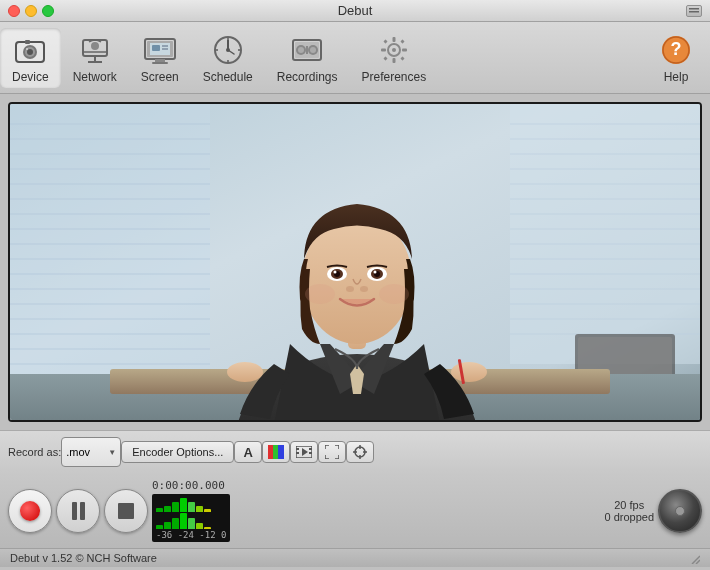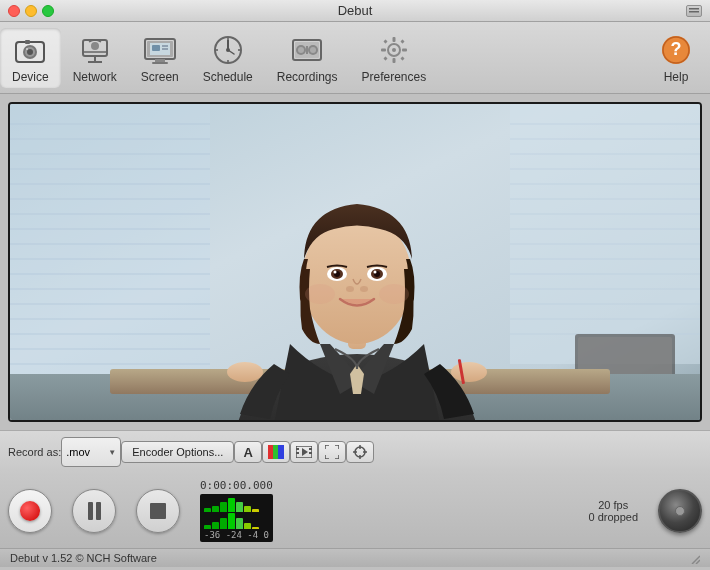--- a/index.html
+++ b/index.html
@@ -224,21 +224,21 @@
       cursor: pointer;
       font-size: 12px;
     }
 
     
     .transport-bar {
       display: flex;
       align-items: center;
       padding: 6px 8px;
       background: linear-gradient(to bottom, #c8c8c8, #b8b8b8);
-      gap: 20px;
+      gap: 4px;
     }
 
     .transport-btn {
       width: 44px;
       height: 44px;
       border-radius: 50%;
       border: 1px solid #888;
       display: flex;
       align-items: center;
       justify-content: center;
@@ -701,21 +701,21 @@
       </div>
       <div style="display:flex; gap:1px; align-items:flex-end; height:16px;">
         <div style="width:7px;height:4px;background:#0a0;border-radius:1px 1px 0 0;"></div>
         <div style="width:7px;height:7px;background:#0a0;border-radius:1px 1px 0 0;"></div>
         <div style="width:7px;height:11px;background:#0a0;border-radius:1px 1px 0 0;"></div>
         <div style="width:7px;height:16px;background:#0c0;border-radius:1px 1px 0 0;"></div>
         <div style="width:7px;height:11px;background:#4c4;border-radius:1px 1px 0 0;"></div>
         <div style="width:7px;height:6px;background:#8c0;border-radius:1px 1px 0 0;"></div>
         <div style="width:7px;height:2px;background:#cc0;border-radius:1px 1px 0 0;"></div>
       </div>
-      <div style="color:#aaa;font-size:9px;font-family:monospace;margin-top:1px;">-36  -24  -4   0</div>
+      <div style="color:#aaa;font-size:9px;font-family:monospace;margin-top:1px;">-36  -24  -12   0</div>
     </div>
   </div>
 
   <div class="fps-display">
     <div>20 fps</div>
     <div>0 dropped</div>
   </div>
 
   <div class="disc-icon">
     <div class="disc-center"></div>

